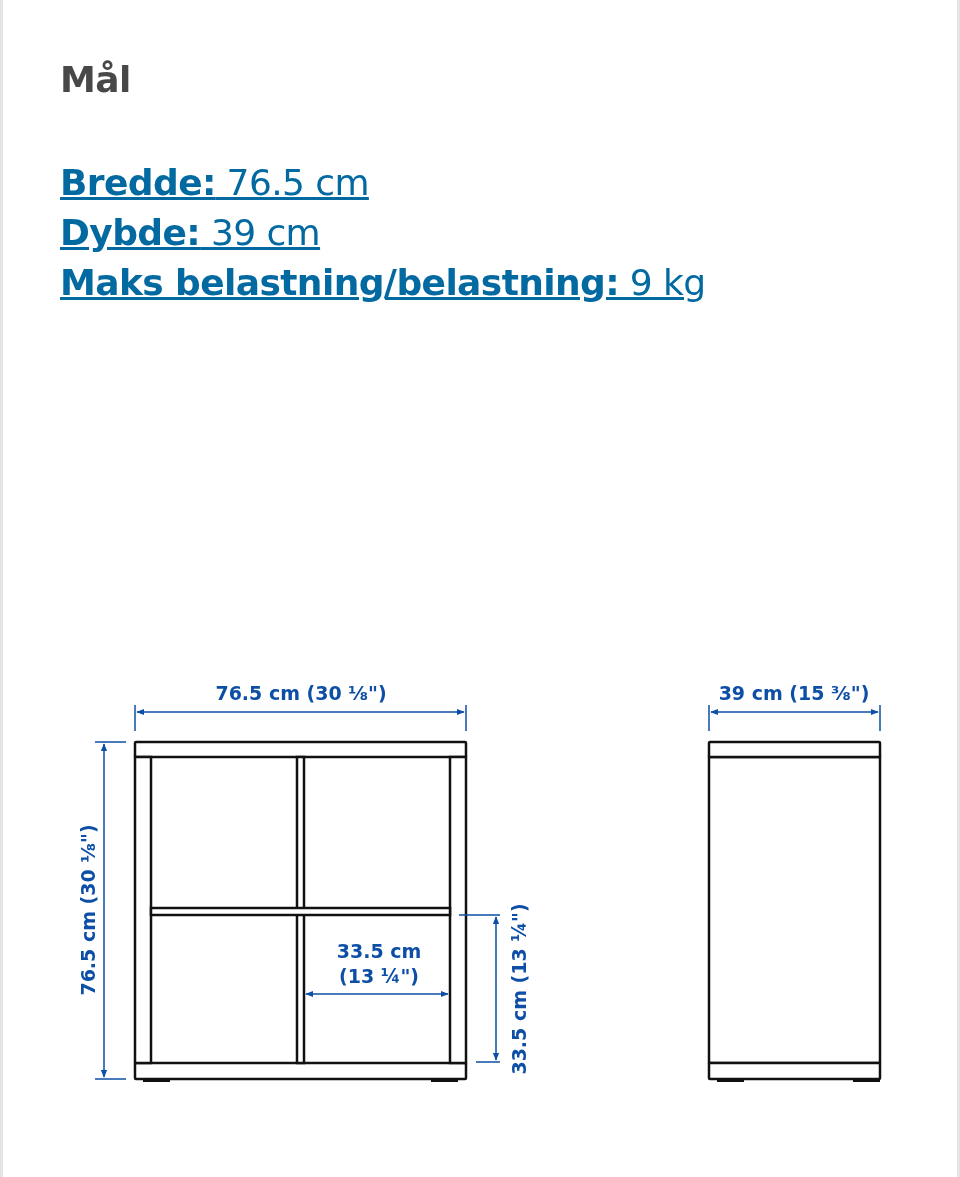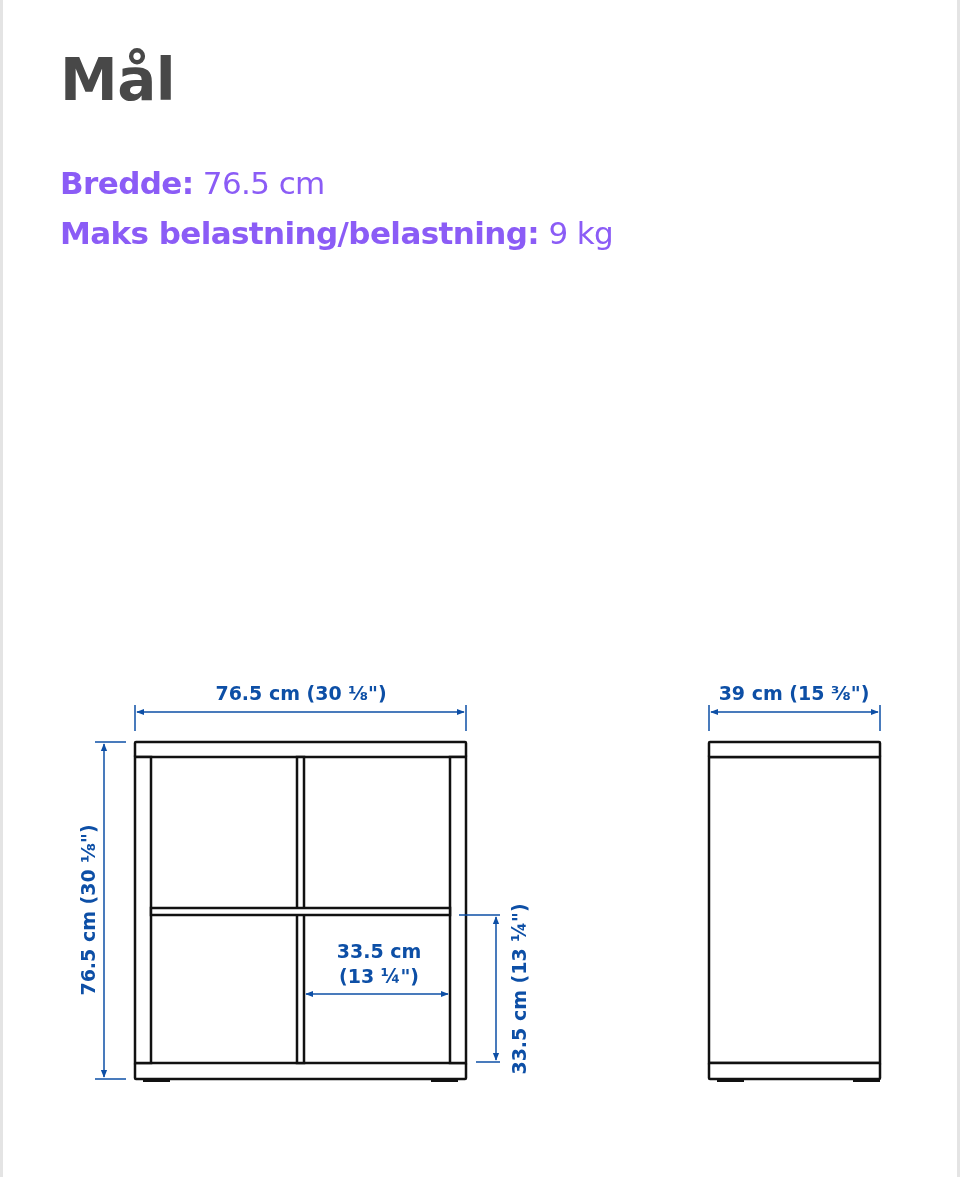--- a/index.html
+++ b/index.html
@@ -21,43 +21,44 @@
     }
     .edge-right {
       position: absolute; right: 0; top: 0; width: 3px; height: 1177px;
       background: #e4e4e4;
     }
     .title {
       position: absolute;
       left: 60px;
       top: 50px;
       margin: 0;
-      font-size: 58px;
+      font-size: 36px;
       font-weight: 700;
       line-height: 60px;
       color: #484848;
       font-family: "DejaVu Sans", sans-serif;
       letter-spacing: -0.5px;
     }
     .specs {
       position: absolute;
       left: 60px;
       top: 158px;
       margin: 0;
       padding: 0;
       list-style: none;
     }
     .spec-row {
-      font-size: 31px;
+      font-size: 36px;
       line-height: 50px;
       height: 50px;
       white-space: nowrap;
-      color: #8b5cf6;
+      color: #0369a1;
       font-family: "DejaVu Sans", sans-serif;
       letter-spacing: -0.6px;
+      text-decoration: underline;
     }
     .spec-label {
       font-weight: 700;
     }
     .spec-value {
       font-weight: 400;
     }
     .drawing {
       position: absolute;
       left: 0;
@@ -74,20 +75,21 @@
 </head>
 <body>
 
 <div class="edge-left"></div>
 <div class="edge-right"></div>
 
 <h1 class="title">Mål</h1>
 
 <ul class="specs">
   <li class="spec-row"><span class="spec-label">Bredde:</span><span class="spec-value"> 76.5 cm</span></li>
+  <li class="spec-row"><span class="spec-label">Dybde:</span><span class="spec-value"> 39 cm</span></li>
   <li class="spec-row"><span class="spec-label">Maks belastning/belastning:</span><span class="spec-value"> 9 kg</span></li>
 </ul>
 
 <svg class="drawing" width="960" height="1177" viewBox="0 0 960 1177" xmlns="http://www.w3.org/2000/svg">
   <defs>
     <marker id="arrow" viewBox="0 0 10 10" refX="9" refY="5" markerWidth="8" markerHeight="8" orient="auto-start-reverse" markerUnits="userSpaceOnUse">
       <path d="M0,1 L10,5 L0,9 z" fill="#0d4fa6"></path>
     </marker>
   </defs>
 

